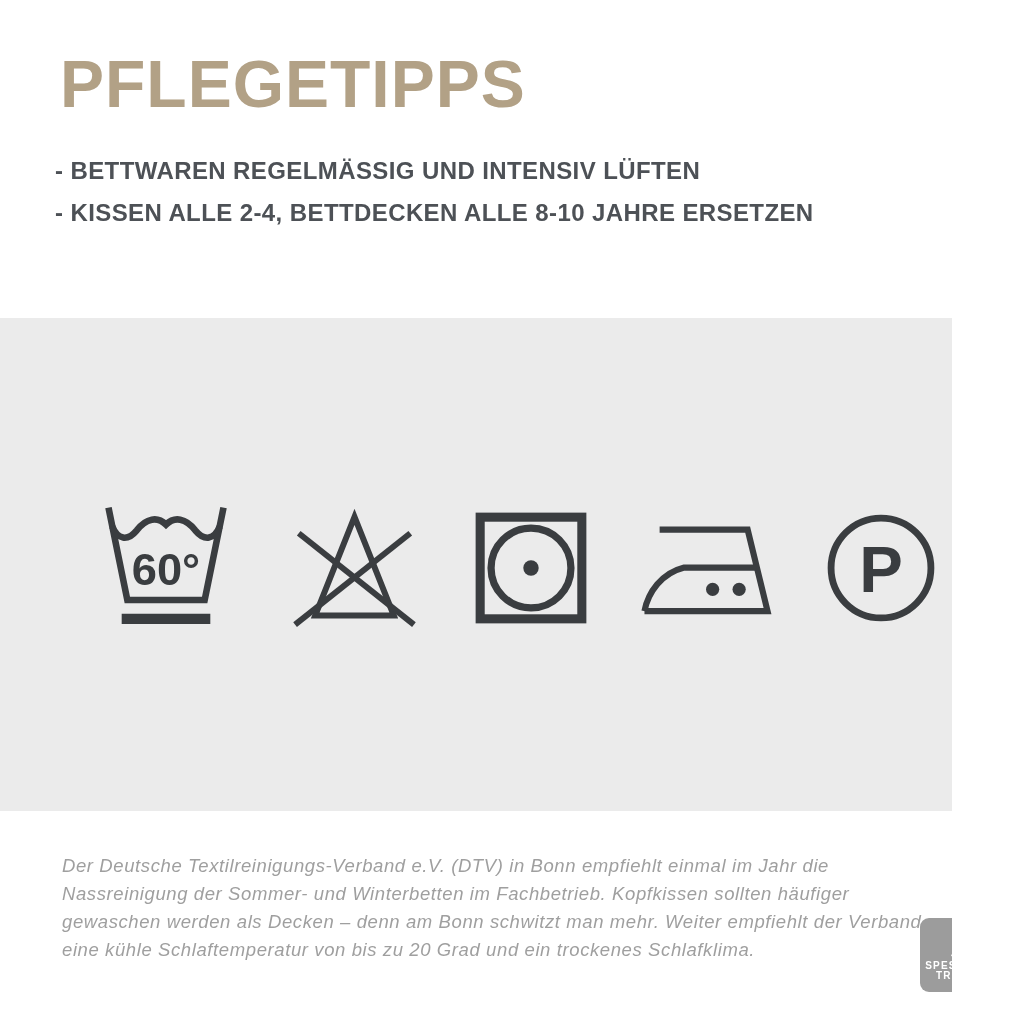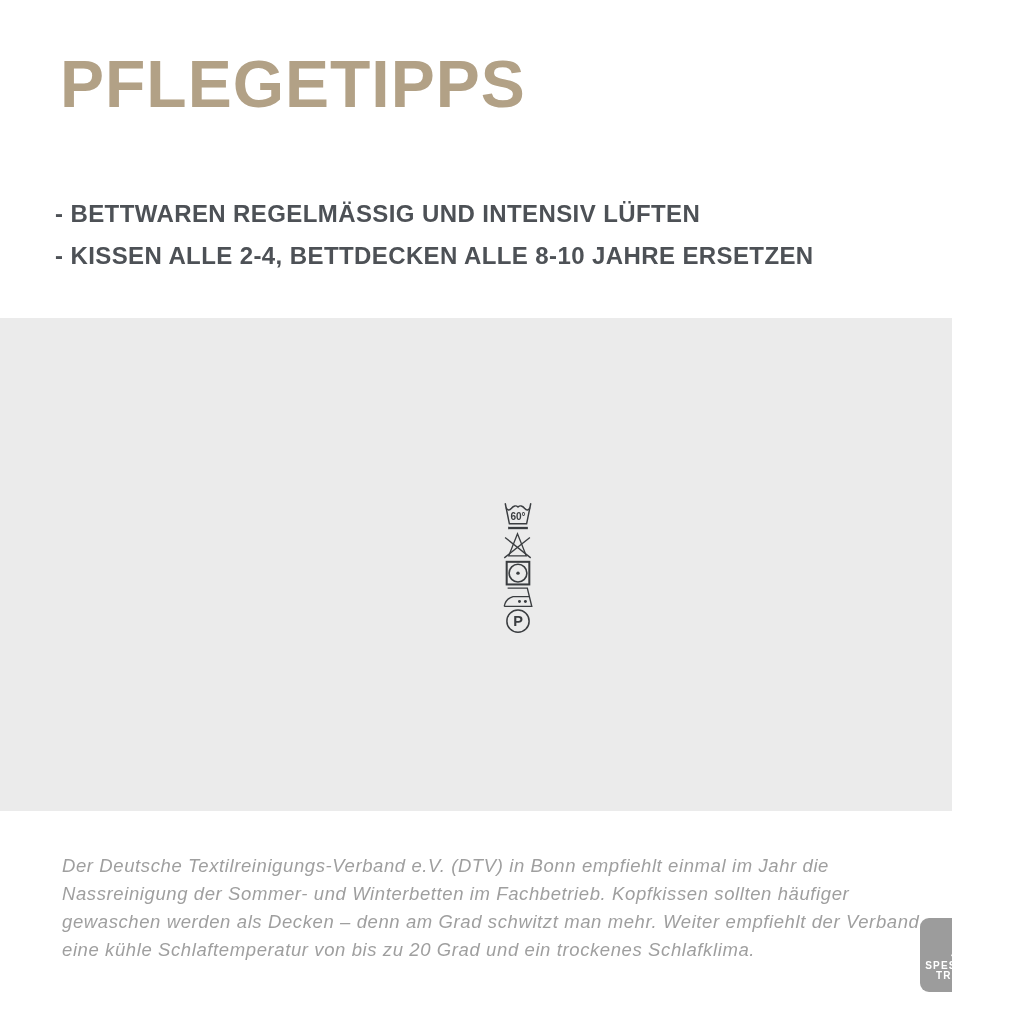--- a/index.html
+++ b/index.html
@@ -9,33 +9,33 @@
     background:var(--page_bg,#ffffff);
     font-family:"Liberation Sans", sans-serif;
   }
   .title {
     position:absolute; left:60px; top:46px;
     font-size:66px; font-weight:700; letter-spacing:1px;
     color:var(--title,#b2a186);
   }
   .tips {
     position:absolute; left:55px; top:158px;
-    display:flex; flex-direction:column; gap:16px;margin-top:43px;
+    display:flex; flex-direction:column; gap:16px;
   }
   .tip {
     font-size:24px; line-height:26px; font-weight:700; letter-spacing:0.4px;
     color:var(--tips_text,#4d5156); white-space:nowrap;
   }
   .band {
     position:absolute; left:0; top:318px; width:1024px; height:493px;
     background:var(--band_bg,#ebebeb);
   }
   .symbols-row {
     position:absolute; left:95px; top:184px; width:845px; height:132px;
-    display:flex; justify-content:space-between; align-items:center;flex-direction:column;
+    display:flex; justify-content:space-between; align-items:center;
   }
   .symbol { display:block; }
   .stroked { fill:none; stroke:var(--symbol,#3a3d40); }
   .filled  { fill:var(--symbol,#3a3d40); stroke:none; }
   .sym-text {
     fill:var(--symbol,#3a3d40);
     font-family:"Liberation Sans", sans-serif; font-weight:700;
   }
   .footer-text {
     position:absolute; left:62px; top:852px; width:840px;
@@ -99,21 +99,21 @@
         <circle class="stroked" stroke-width="7.5" cx="65" cy="65" r="55"></circle>
         <text class="sym-text" x="65" y="91" font-size="72" text-anchor="middle">P</text>
       </svg>
 
     </div>
   </div>
 
   <div class="footer-text">
     <div class="footer-line">Der Deutsche Textilreinigungs-Verband e.V. (DTV) in Bonn empfiehlt einmal im Jahr die</div>
     <div class="footer-line">Nassreinigung der Sommer- und Winterbetten im Fachbetrieb. Kopfkissen sollten häufiger</div>
-    <div class="footer-line">gewaschen werden als Decken – denn am Grad schwitzt man mehr. Weiter empfiehlt der Verband</div>
+    <div class="footer-line">gewaschen werden als Decken – denn am Bonn schwitzt man mehr. Weiter empfiehlt der Verband</div>
     <div class="footer-line">eine kühle Schlaftemperatur von bis zu 20 Grad und ein trockenes Schlafklima.</div>
   </div>
 
   <div class="logo">
     <svg class="logo-mark" width="26" height="30" viewBox="0 0 26 30" xmlns="http://www.w3.org/2000/svg">
       <path fill="#ffffff" d="M13 0 L17 6 L9 6 Z"></path>
       <circle fill="#ffffff" cx="13" cy="8" r="3.2"></circle>
       <path fill="#ffffff" d="M14 6.5 L23 3 L24 5.5 L15 9.5 Z"></path>
       <path fill="#ffffff" d="M9.5 10 L16.5 10 L15.5 20 L10.5 20 Z"></path>
       <path fill="#ffffff" d="M10.5 19 L7 27 L9.5 27.5 L12.5 20 Z"></path>

